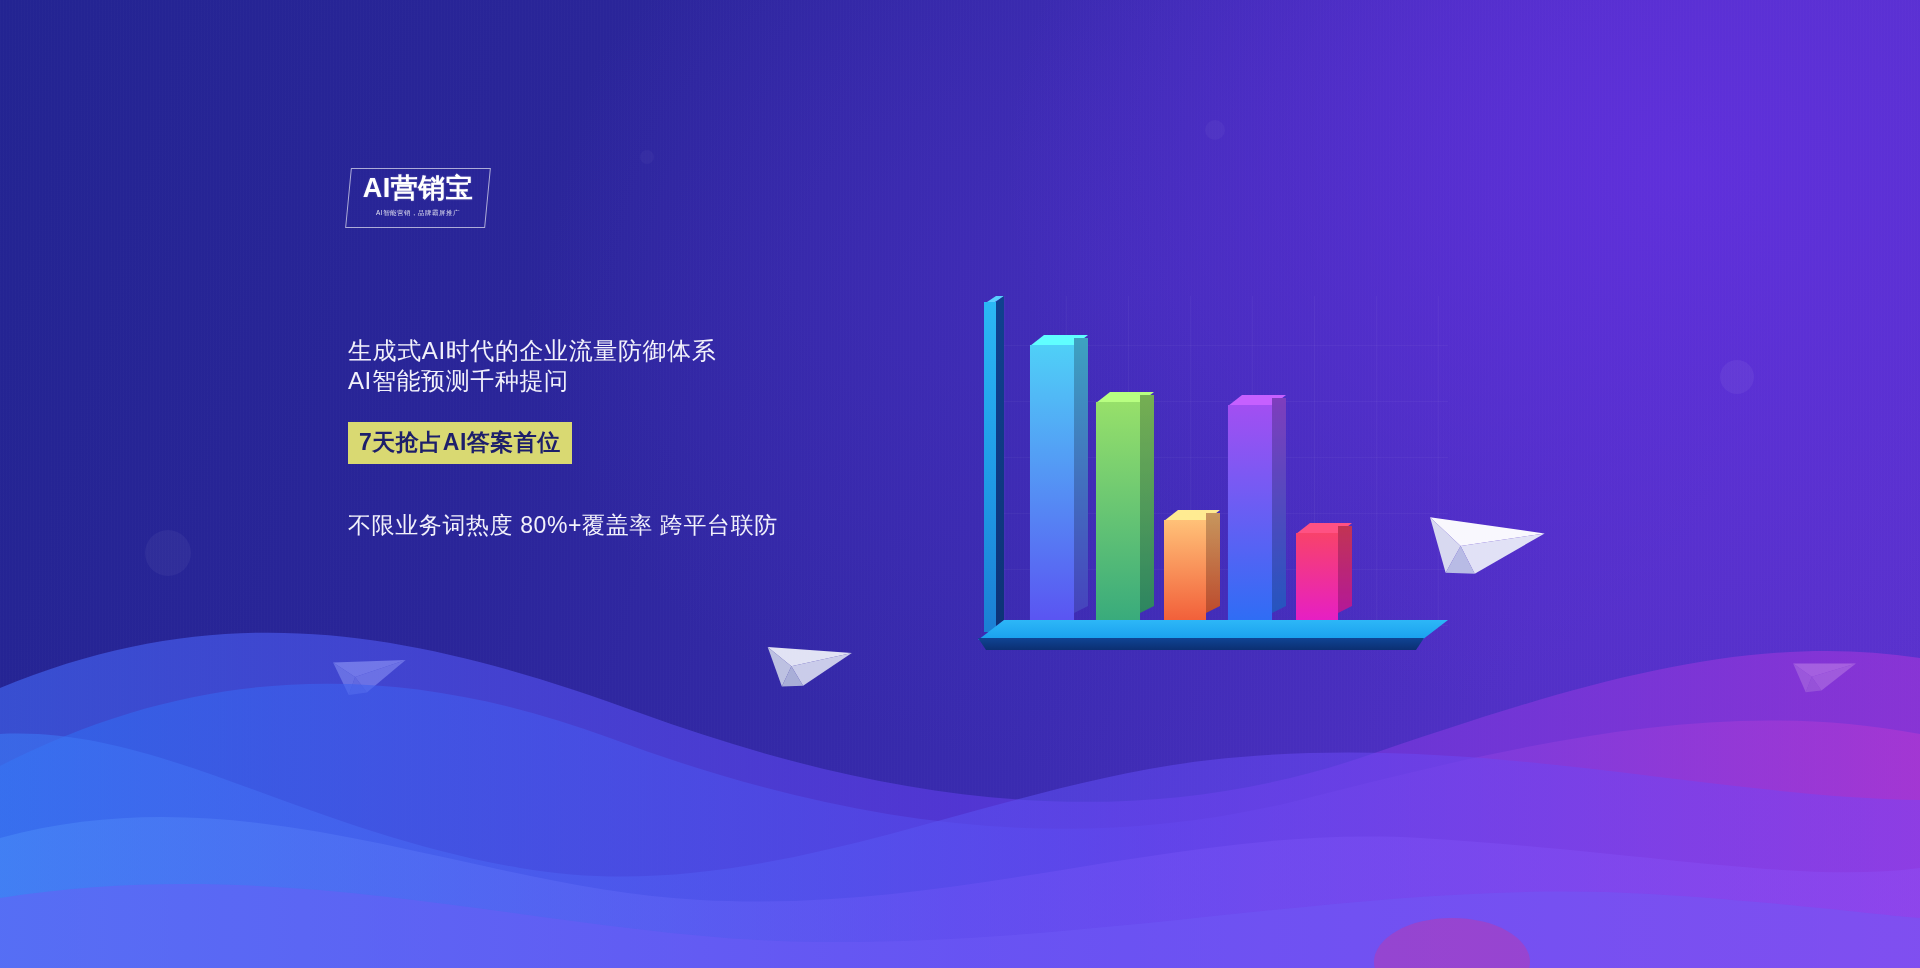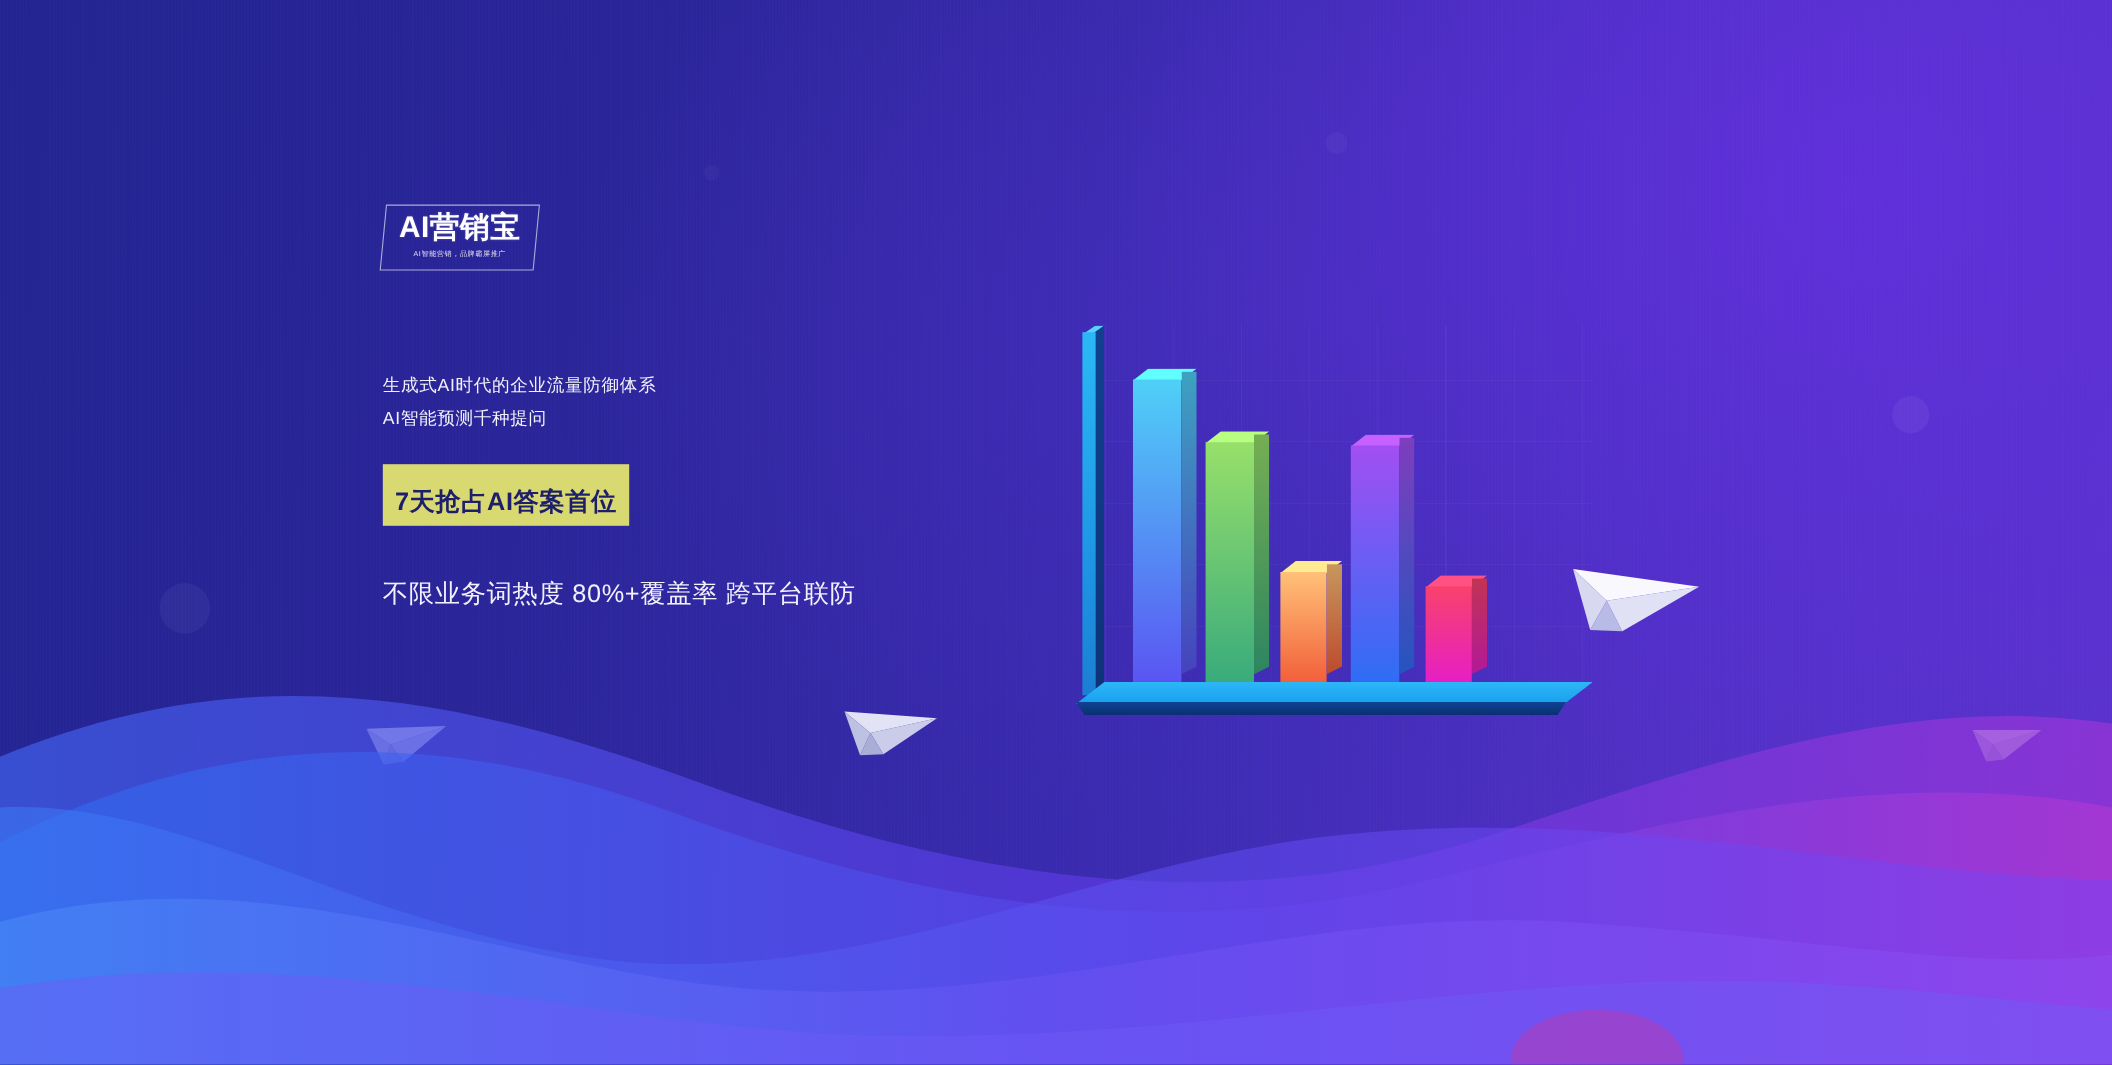--- a/index.html
+++ b/index.html
@@ -23,21 +23,21 @@
   }
   
   .circ { position:absolute; border-radius:50%; }
   .c1 { left:145px;  top:530px;  width:46px;  height:46px;  background:rgba(255,255,255,0.045); }
   .c2 { left:1720px; top:360px;  width:34px;  height:34px;  background:rgba(255,255,255,0.05); }
   .c3 { left:1205px; top:120px;  width:20px;  height:20px;  background:rgba(255,255,255,0.035); }
   .c4 { left:640px;  top:150px;  width:14px;  height:14px;  background:rgba(255,255,255,0.03); }
 
   
   #logo {
-    position:absolute; left:348px; top:186px; width:140px; height:60px;
+    position:absolute; left:348px; top:168px; width:140px; height:60px;
   }
   #logo .frame {
     position:absolute; inset:0;
     border:1.6px solid rgba(255,255,255,0.62);
     transform:skewX(-5.5deg);
   }
   #logo .wordmark {
     position:absolute; left:0; right:0; top:4px;
     text-align:center;
     color:#ffffff;
@@ -58,32 +58,32 @@
   
   #copy { position:absolute; left:348px; top:312px; width:720px; }
   .headline {
     color:#ffffff;
     font-size:45px; font-weight:400; line-height:60px;
     letter-spacing:1px; white-space:nowrap;
     text-shadow:0 2px 10px rgba(0,0,0,0.18);
   }
   .sub {
     color:#f2f1fb;
-    font-size:16px; line-height:30px; letter-spacing:0.6px;
+    font-size:24px; line-height:30px; letter-spacing:0.6px;
     white-space:nowrap;
   }
   .sub.s1 { margin-top:24px; }
   .sub.s2 { }
   .hl-row { margin-top:26px; }
   .highlight {
     display:inline-block;
     background:#d9d972;
     color:#1d1f6b;
     font-size:23px; font-weight:bold; line-height:30px;
-    padding:19px 11px 7px 11px;
+    padding:5px 11px 7px 11px;
     letter-spacing:0.5px;
     white-space:nowrap;
   }
   .sub.s4 { margin-top:46px; font-size:23px; }
 
   
   #chart { position:absolute; left:978px; top:296px; width:470px; height:368px; }
   #chart .grid {
     position:absolute; left:26px; top:0; right:0; bottom:38px;
     background-image:

